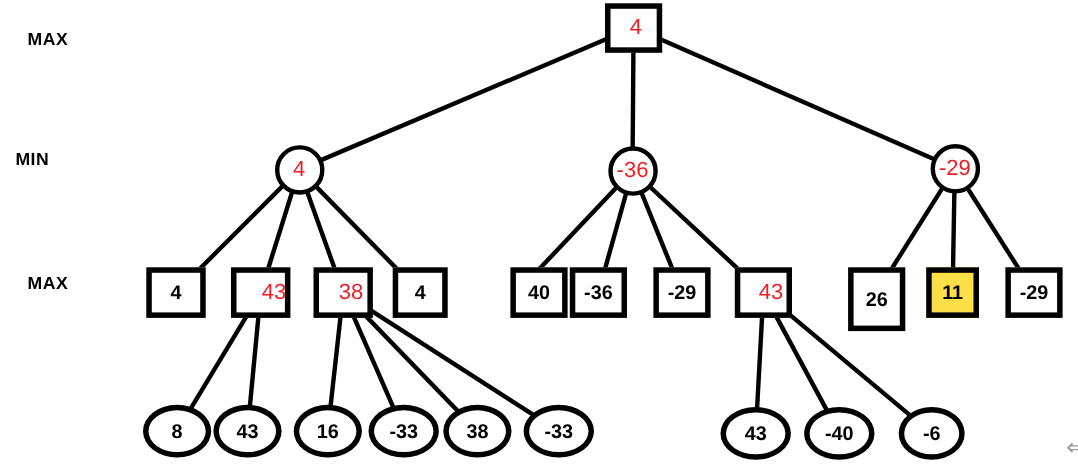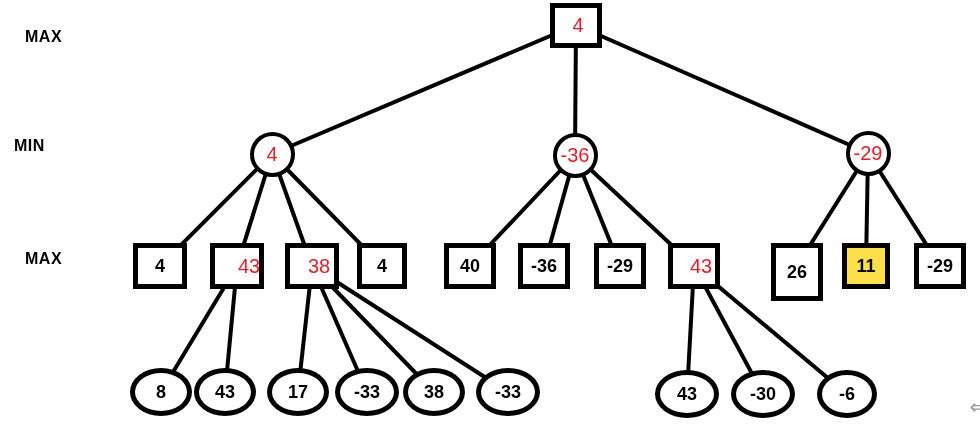--- a/index.html
+++ b/index.html
@@ -122,21 +122,21 @@
       </div>
       <div class="node square" style="left: 210px; top: 243px; width: 54px; height: 46px; border-color: rgb(0, 0, 0); background: rgb(255, 255, 255);">
         <span class="val em" style="color: rgb(237, 28, 36); transform: translateX(12px);">43</span>
       </div>
       <div class="node square" style="left: 285px; top: 243px; width: 54px; height: 46px; border-color: rgb(0, 0, 0); background: rgb(255, 255, 255);">
         <span class="val em" style="color: rgb(237, 28, 36); transform: translateX(7px);">38</span>
       </div>
       <div class="node square" style="left: 357px; top: 243px; width: 50px; height: 46px; border-color: rgb(0, 0, 0); background: rgb(255, 255, 255);">
         <span class="val" style="color: rgb(0, 0, 0);">4</span>
       </div>
-      <div class="node square" style="left: 444px; top: 243px; width: 52px; height: 46px; border-color: rgb(0, 0, 0); background: rgb(255, 255, 255);">
+      <div class="node square" style="left: 464px; top: 243px; width: 52px; height: 46px; border-color: rgb(0, 0, 0); background: rgb(255, 255, 255);">
         <span class="val" style="color: rgb(0, 0, 0);">40</span>
       </div>
       <div class="node square" style="left: 518px; top: 243px; width: 52px; height: 46px; border-color: rgb(0, 0, 0); background: rgb(255, 255, 255);">
         <span class="val" style="color: rgb(0, 0, 0);">-36</span>
       </div>
       <div class="node square" style="left: 594px; top: 243px; width: 52px; height: 46px; border-color: rgb(0, 0, 0); background: rgb(255, 255, 255);">
         <span class="val" style="color: rgb(0, 0, 0);">-29</span>
       </div>
       <div class="node square" style="left: 668px; top: 243px; width: 52px; height: 46px; border-color: rgb(0, 0, 0); background: rgb(255, 255, 255);">
         <span class="val em" style="color: rgb(237, 28, 36); transform: translateX(7px);">43</span>
@@ -150,35 +150,35 @@
       <div class="node square" style="left: 914px; top: 243px; width: 52px; height: 46px; border-color: rgb(0, 0, 0); background: rgb(255, 255, 255);">
         <span class="val" style="color: rgb(0, 0, 0);">-29</span>
       </div>
       <div class="node ellipse" style="left: 130px; top: 368px; width: 62px; height: 48px; border-color: rgb(0, 0, 0); background: rgb(255, 255, 255);">
         <span class="val" style="color: rgb(0, 0, 0);">8</span>
       </div>
       <div class="node ellipse" style="left: 194px; top: 368px; width: 62px; height: 48px; border-color: rgb(0, 0, 0); background: rgb(255, 255, 255);">
         <span class="val" style="color: rgb(0, 0, 0);">43</span>
       </div>
       <div class="node ellipse" style="left: 267px; top: 368px; width: 62px; height: 48px; border-color: rgb(0, 0, 0); background: rgb(255, 255, 255);">
-        <span class="val" style="color: rgb(0, 0, 0);">17</span>
+        <span class="val" style="color: rgb(0, 0, 0);">16</span>
       </div>
       <div class="node ellipse" style="left: 335px; top: 368px; width: 64px; height: 48px; border-color: rgb(0, 0, 0); background: rgb(255, 255, 255);">
         <span class="val" style="color: rgb(0, 0, 0);">-33</span>
       </div>
       <div class="node ellipse" style="left: 403px; top: 368px; width: 62px; height: 48px; border-color: rgb(0, 0, 0); background: rgb(255, 255, 255);">
         <span class="val" style="color: rgb(0, 0, 0);">38</span>
       </div>
       <div class="node ellipse" style="left: 476px; top: 368px; width: 64px; height: 48px; border-color: rgb(0, 0, 0); background: rgb(255, 255, 255);">
         <span class="val" style="color: rgb(0, 0, 0);">-33</span>
       </div>
       <div class="node ellipse" style="left: 655px; top: 370px; width: 64px; height: 48px; border-color: rgb(0, 0, 0); background: rgb(255, 255, 255);">
         <span class="val" style="color: rgb(0, 0, 0);">43</span>
       </div>
       <div class="node ellipse" style="left: 731px; top: 370px; width: 64px; height: 48px; border-color: rgb(0, 0, 0); background: rgb(255, 255, 255);">
-        <span class="val" style="color: rgb(0, 0, 0);">-30</span>
+        <span class="val" style="color: rgb(0, 0, 0);">-40</span>
       </div>
       <div class="node ellipse" style="left: 817px; top: 370px; width: 60px; height: 48px; border-color: rgb(0, 0, 0); background: rgb(255, 255, 255);">
         <span class="val" style="color: rgb(0, 0, 0);">-6</span>
       </div>
     </div>
   <div class="nav-arrow" style="color: rgb(154, 154, 154);">⇐</div>
 </div>
 
 </body></html>

